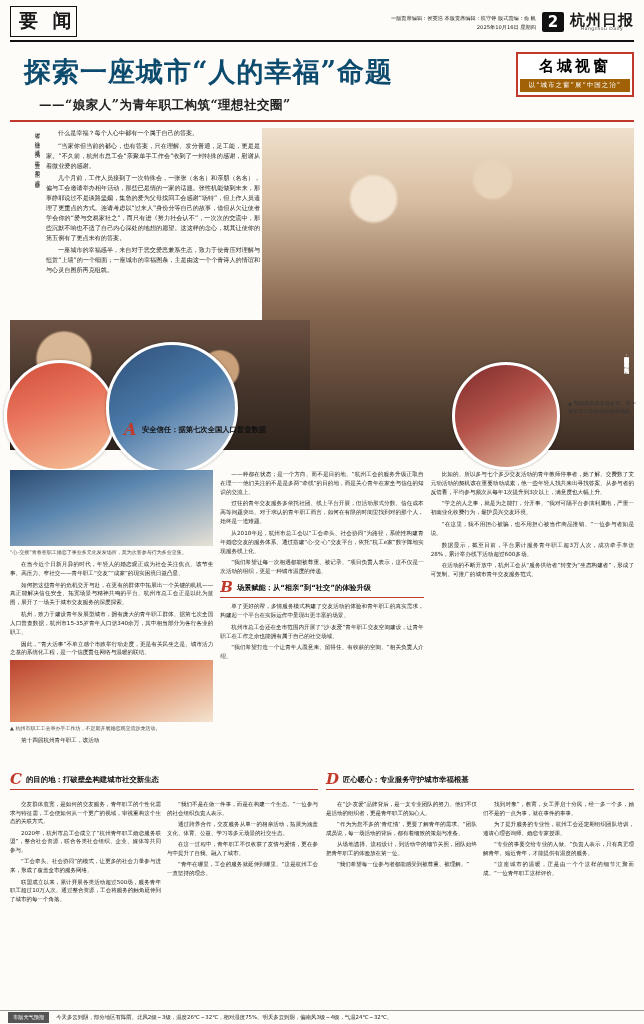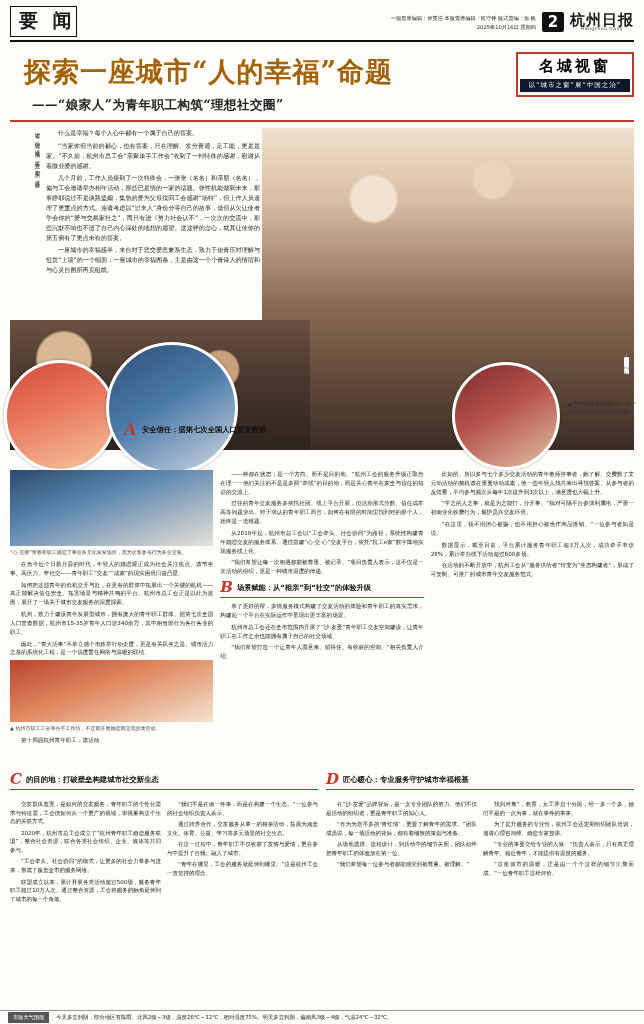--- a/index.html
+++ b/index.html
@@ -34,32 +34,32 @@
   }
   .paper-logo { text-align:center; line-height:1; }
   .paper-logo .cn { font-size:15px; font-weight:bold; font-family:Liberation Sans, sans-serif; letter-spacing:1px;}
   .paper-logo .en { font-size:4.5px; color:#444; letter-spacing:.5px; }
 
   
   .headline-row { display:flex; align-items:flex-start; margin-top:8px; }
   .headline-main { flex:1; padding-left:14px; }
   h1.title {
     margin:4px 16px 0 0; font-size:27px; font-weight:bold; letter-spacing:1px;
-    font-family:"DejaVu Serif","Liberation Serif",serif; color:#a16207;
+    font-family:"DejaVu Serif","Liberation Serif",serif; color:#0c4a6e;
   }
   h2.subtitle {
-    margin:7px 0 0 8px; font-size:12.5px; font-weight:bold; letter-spacing:.5px;
+    margin:7px 0 0 15px; font-size:12.5px; font-weight:bold; letter-spacing:.5px;
     font-family:"DejaVu Serif","Liberation Serif",serif; color:#222;
   }
   .badge-box {
     width:118px; min-height:40px; border:2px solid #c0392b; background:#fff;
     text-align:center; padding:3px 2px; margin-top:2px;
   }
   .badge-box .b1 { font-size:15px; font-weight:bold; color:#000000; letter-spacing:3px; font-family:"DejaVu Serif",serif;}
-  .badge-box .b2 { font-size:6.5px; color:#fff; background:#0f172a; margin-top:3px; padding:2px 0; letter-spacing:1px;}
+  .badge-box .b2 { font-size:6.5px; color:#fff; background:#a16207; margin-top:3px; padding:2px 0; letter-spacing:1px;}
 
   .rule-red { height:2px; background:#c0392b; margin-top:6px; }
 
   
   .hero {
     position:relative; margin-top:6px; height:322px; width:100%;
   }
   .lead-col {
     position:absolute; left:0; top:0; width:32px; height:300px;
     font-size:5.4px; line-height:1.5; color:#333;

